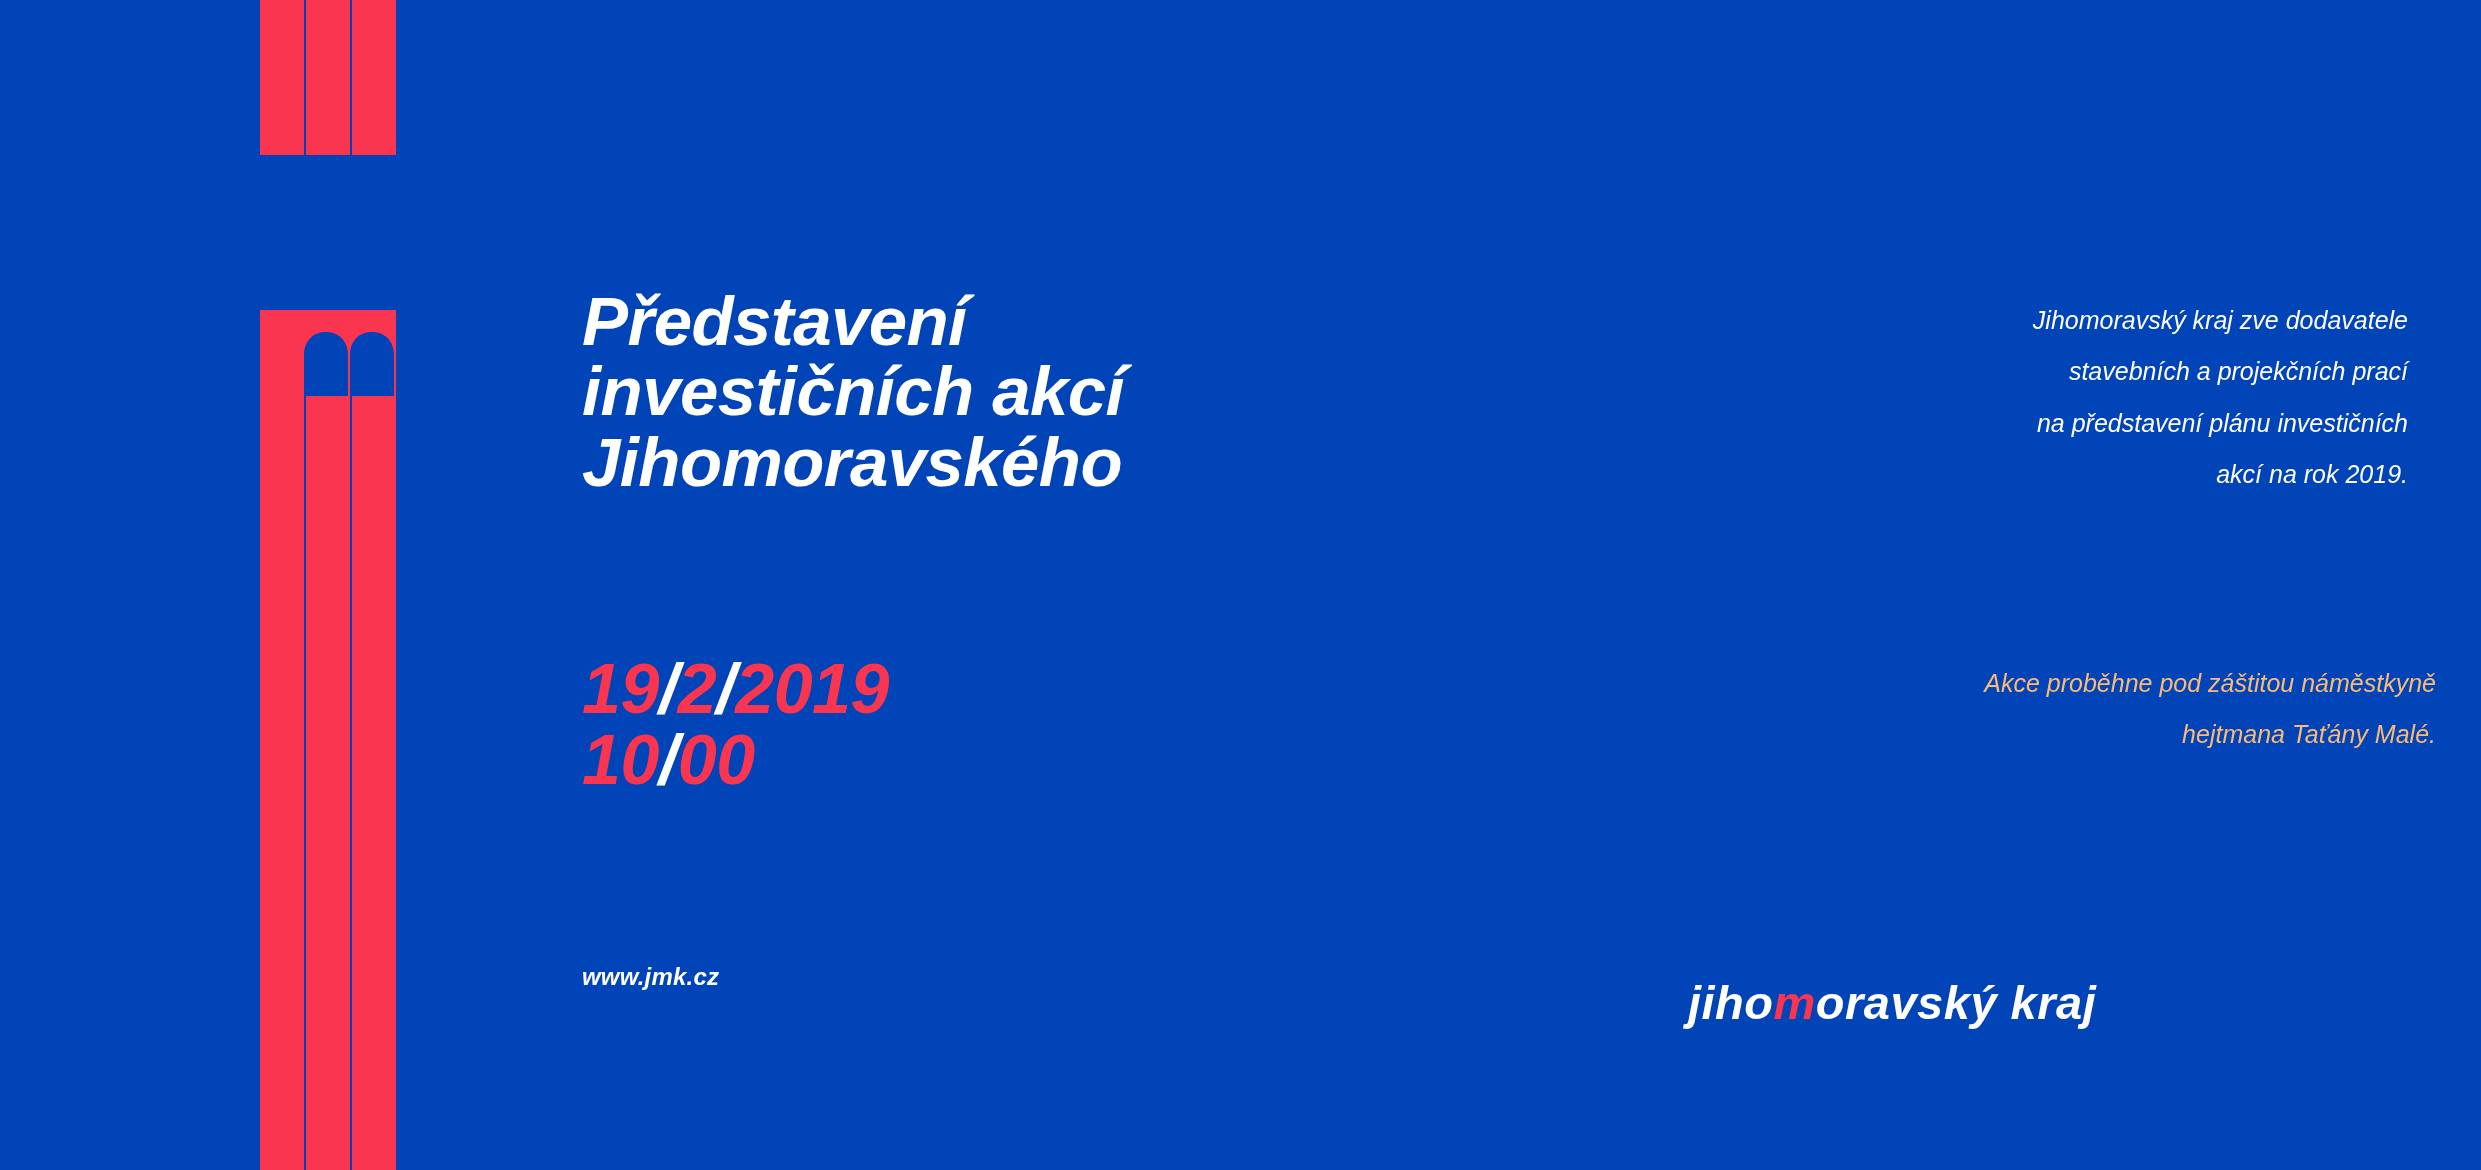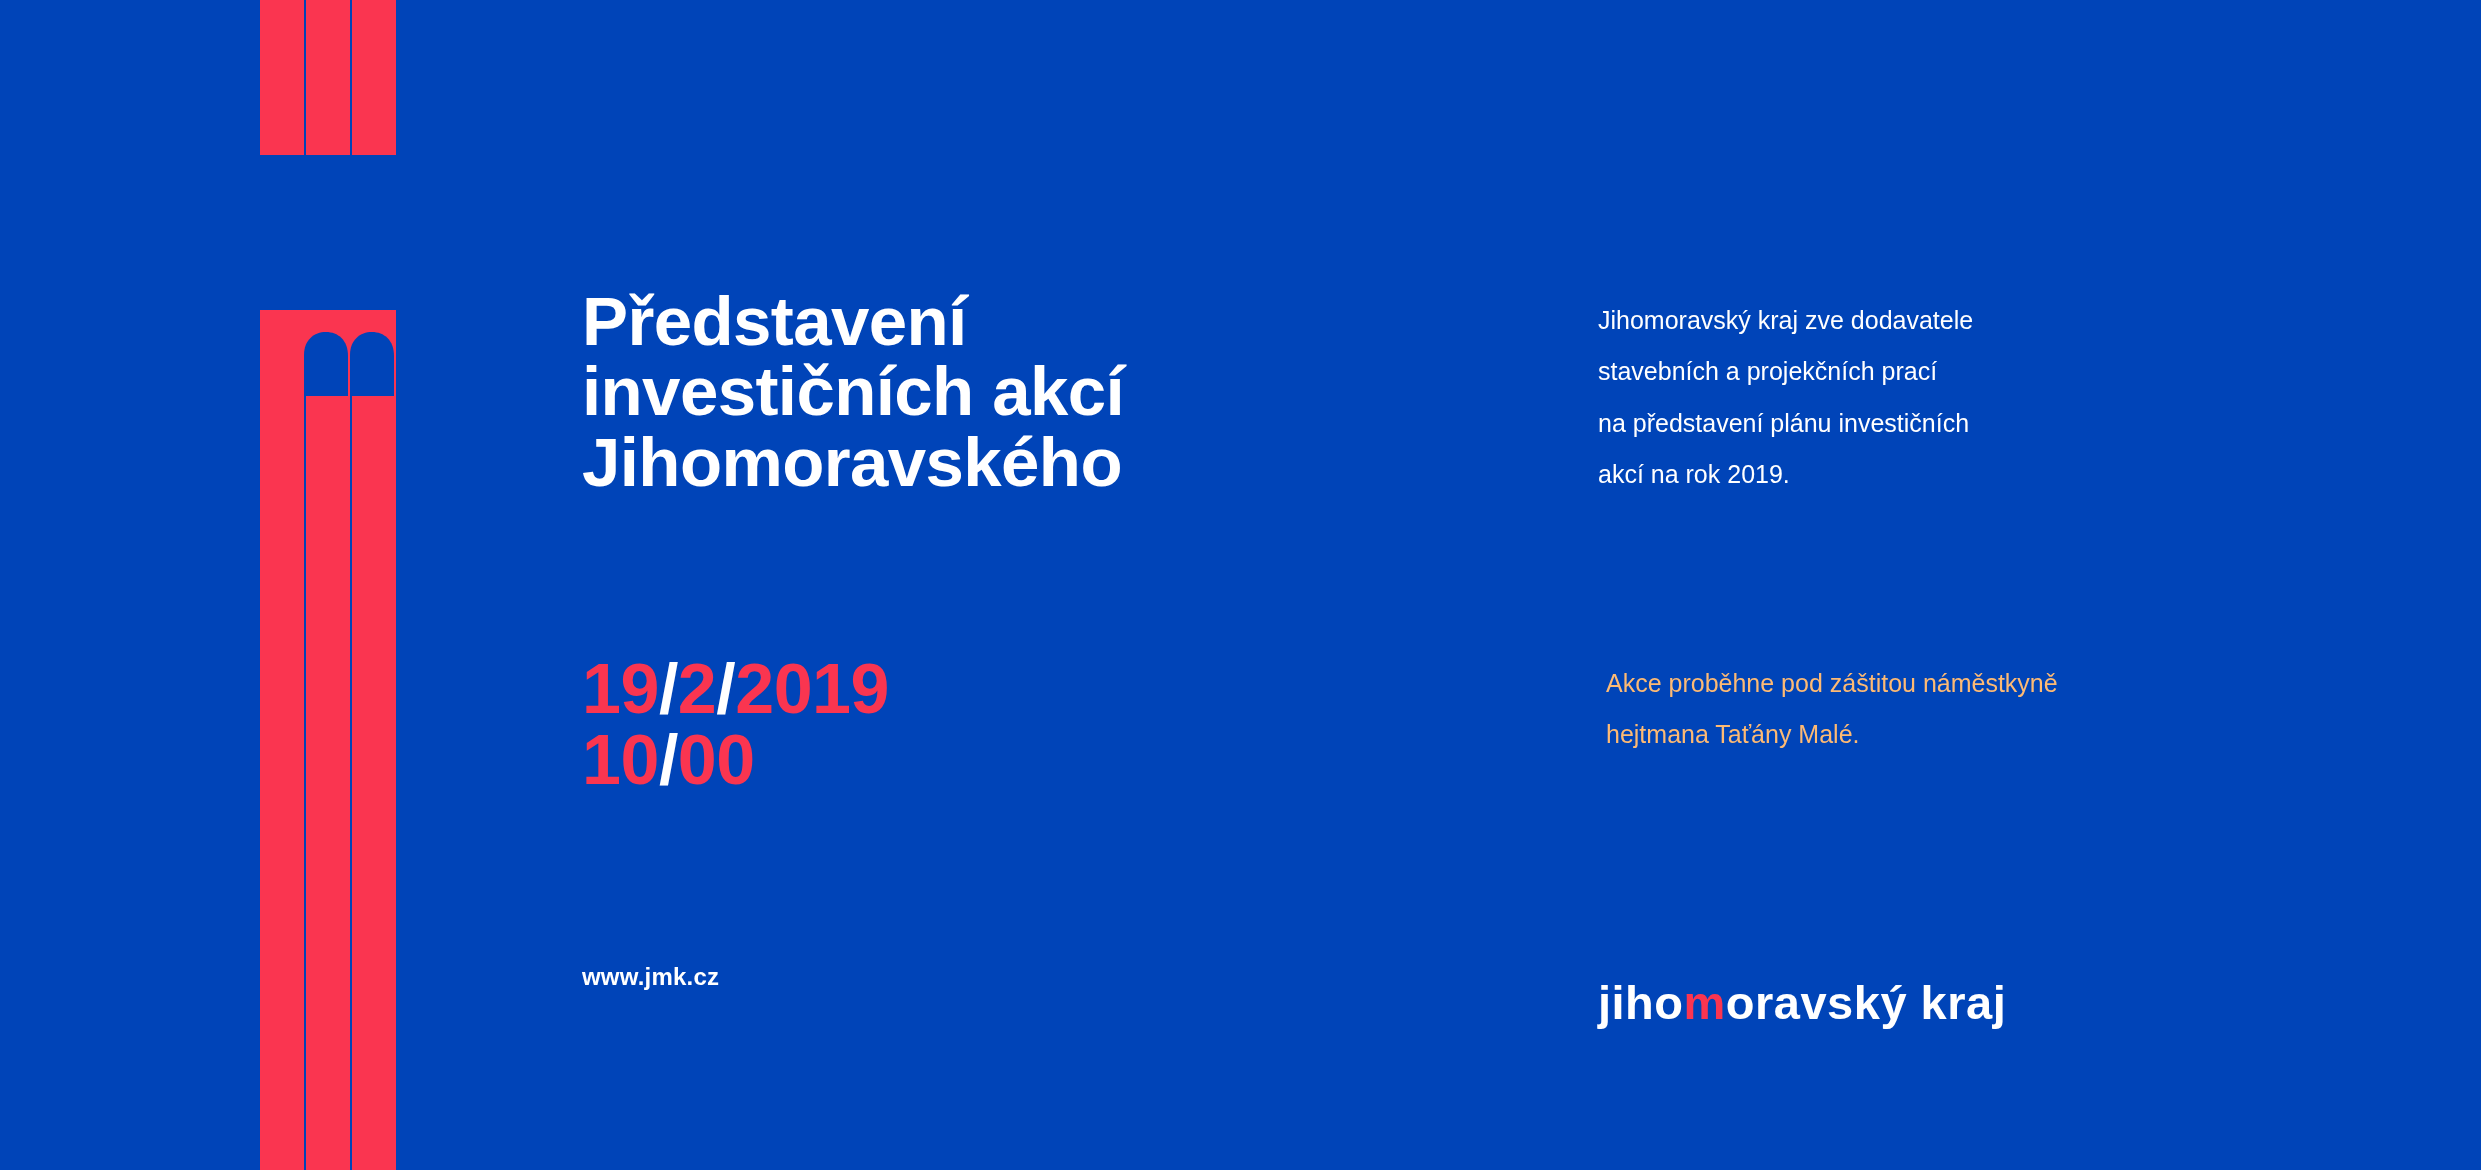--- a/index.html
+++ b/index.html
@@ -8,20 +8,21 @@
     padding: 0;
     background: #0044b8;
   }
   .poster {
     position: relative;
     width: 2481px;
     height: 1170px;
     background: #0044b8;
     overflow: hidden;
     font-family: "Liberation Sans", "DejaVu Sans", sans-serif;
+    font-style: italic;
     -webkit-font-smoothing: antialiased;
   }
 
   
   .brand-mark {
     position: absolute;
     left: 258px;
     top: 0;
     width: 140px;
     height: 1170px;
@@ -71,24 +72,25 @@
     color: #ffffff;
     font-size: 24px;
     font-weight: bold;
     letter-spacing: 0.2px;
     margin-top: 12px;
   }
 
   
   .right-col {
     position: absolute;
-    left: 1598px;
+    left: 1688px;
     top: 0;
     width: 760px;
     height: 1170px;
+    text-align: right;
   }
   .invite-para {
     position: absolute;
     top: 295px;
     left: 0;
     width: 720px;
     margin: 0;
     color: #ffffff;
     font-size: 25px;
     font-weight: normal;

